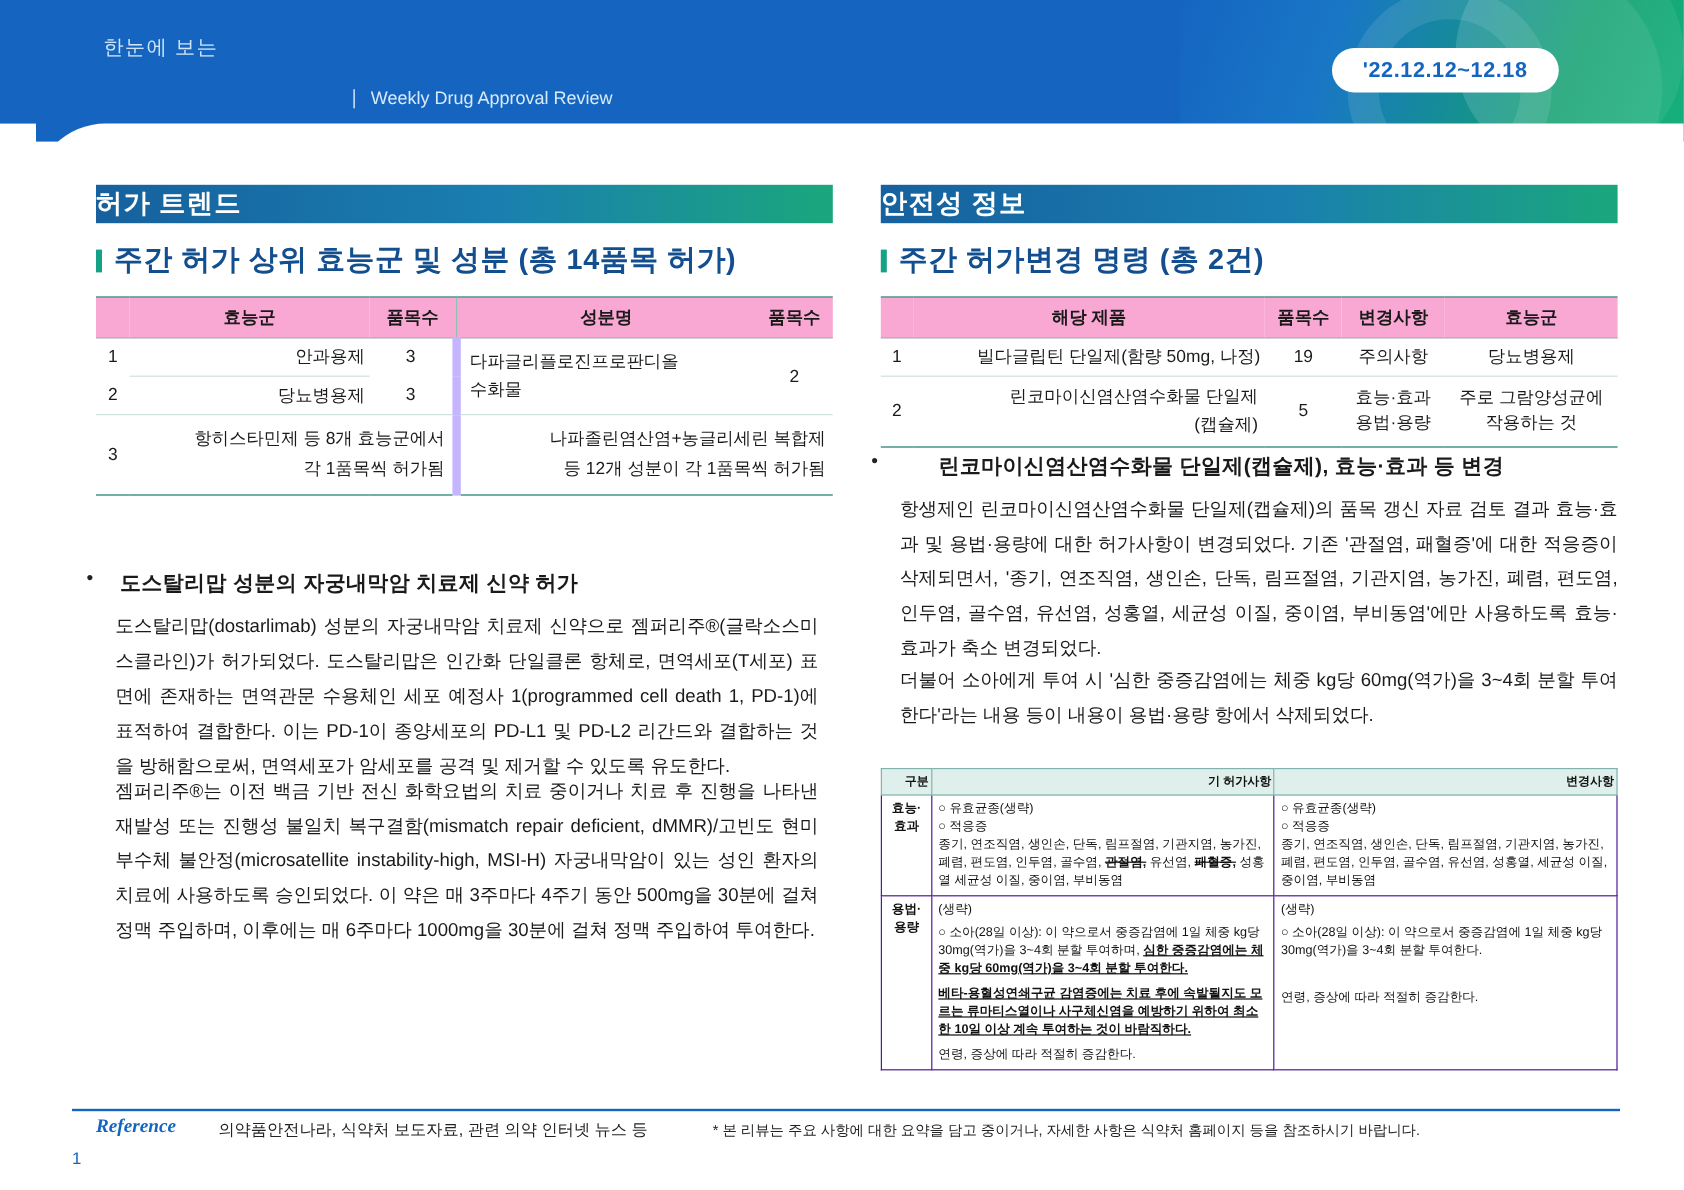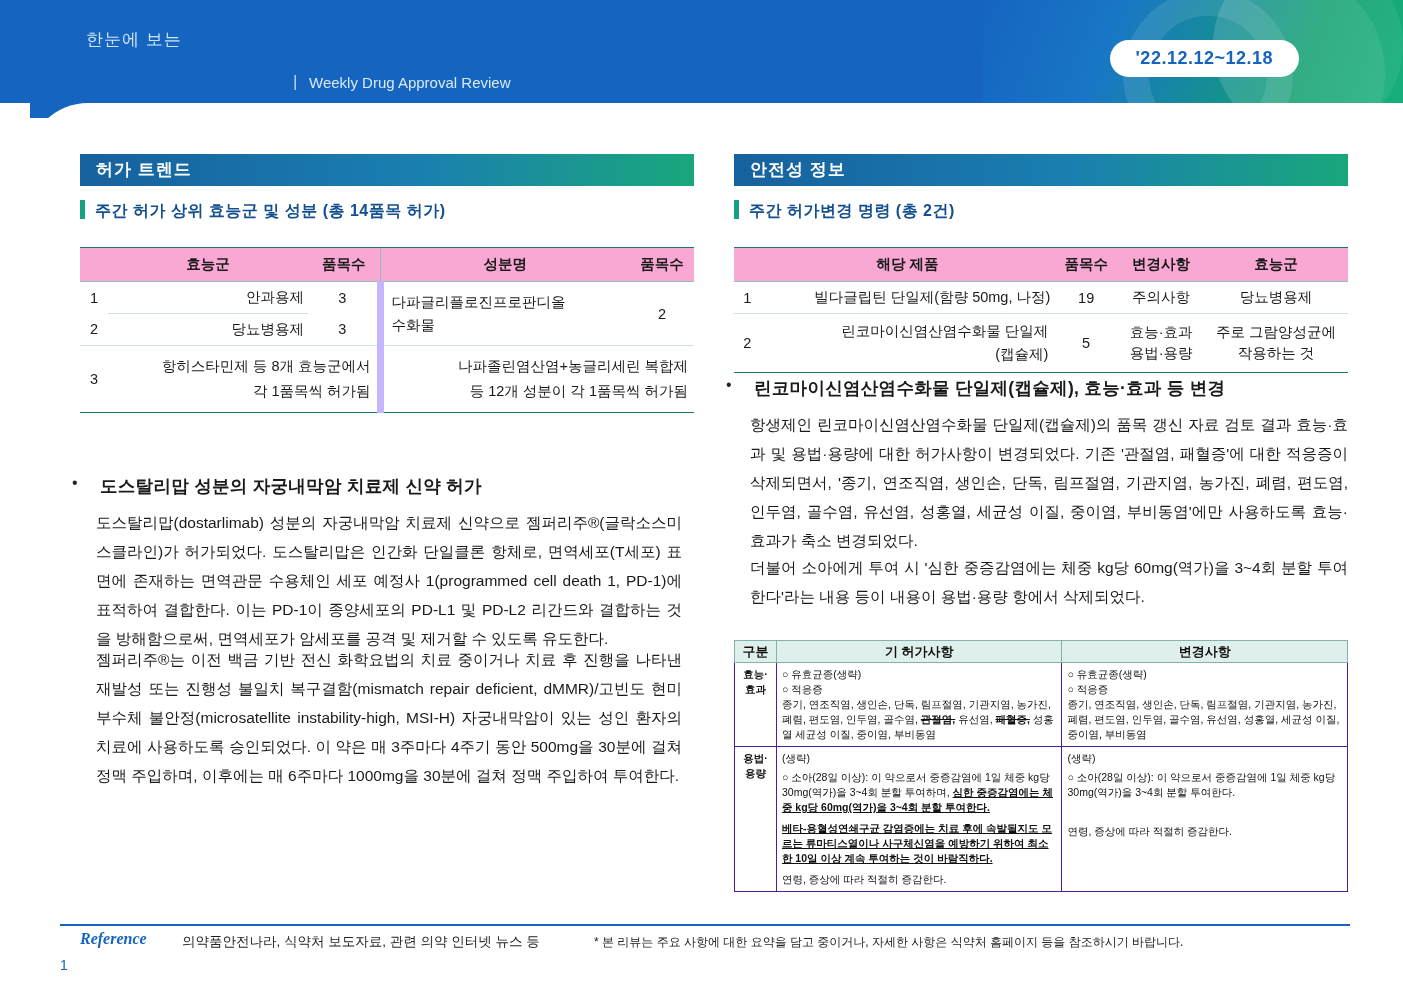--- a/index.html
+++ b/index.html
@@ -59,28 +59,28 @@
   
   .body-panel {
     position:absolute; left:28px; top:103px; width:1375px; height:826px;
     background:#ffffff;
     border-top-left-radius:60px;
   }
 
   
   .sec-head {
     position:absolute; height:32px; line-height:32px;
-    color:#ffffff; font-size:17px; font-weight:bold;
-    padding-left:16px; letter-spacing:1px;
+    color:#ffffff; font-size:22px; font-weight:bold;
+    letter-spacing:1px;font-family:Liberation Serif, serif;
   }
   #sec-left  { left:80px; top:154px; width:614px; background: linear-gradient(90deg,#16619e 0%, #1a7fb0 55%, #1aa77c 100%); }
   #sec-right { left:734px; top:154px; width:614px; background: linear-gradient(90deg,#16619e 0%, #1a7fb0 55%, #1aa77c 100%); }
 
   .sub-head {
-    position:absolute; font-size:16px; font-weight:bold; color:#134f8f;
+    position:absolute; font-size:24px; font-weight:bold; color:#134f8f;
     letter-spacing:0.5px;
   }
   .sub-head .tick {
     display:inline-block; width:5px; height:19px; background:#16a085;
     vertical-align:-3px; margin-right:10px;
   }
   #sub-left  { left:80px; top:200px; }
   #sub-right { left:734px; top:200px; }
 
   
@@ -118,21 +118,21 @@
     text-align:justify; text-justify:inter-word;
   }
 
   
   #cmp {
     position:absolute; left:734px; top:640px; width:614px;
     font-size:10.5px; color:#111; line-height:15px;
   }
   #cmp th {
     background:#dff0ec; border:1px solid #7fb3ab; font-weight:bold;
-    padding:3px 2px; text-align:center; font-size:13px;
+    padding:3px 2px; text-align:right; font-size:10px;
   }
   #cmp td {
     border:1px solid #4c1d95; padding:4px 5px; vertical-align:top;
   }
   #cmp td.rowlab { text-align:center; width:42px; background:#ffffff; font-weight:bold; }
   .s { text-decoration: line-through; font-weight:bold; }
   .mark { font-weight:bold; text-decoration:underline; }
 
   
   .foot-line {
@@ -264,21 +264,21 @@
       </td>
       <td style="line-height:21px;">
         <span style="white-space:pre-line;">주로 그람양성균에
 작용하는 것</span>
       </td>
     </tr>
   </tbody>
 </table>
 
 <div class="bullet-dot" style="left:726px; top:376px;">•</div>
-<div class="bullet-title" style="left:754px; top:376px;text-align:right;">린코마이신염산염수화물 단일제(캡슐제), 효능·효과 등 변경</div>
+<div class="bullet-title" style="left:782px; top:376px;text-align:right;">린코마이신염산염수화물 단일제(캡슐제), 효능·효과 등 변경</div>
 
 <div class="para" style="left:750px; top:410px; width:598px;">
   <span>항생제인 린코마이신염산염수화물 단일제(캡슐제)의 품목 갱신 자료 검토 결과 효능·효과 및 용법·용량에 대한 허가사항이 변경되었다. 기존 '관절염, 패혈증'에 대한 적응증이 삭제되면서, '종기, 연조직염, 생인손, 단독, 림프절염, 기관지염, 농가진, 폐렴, 편도염, 인두염, 골수염, 유선염, 성홍열, 세균성 이질, 중이염, 부비동염'에만 사용하도록 효능·효과가 축소 변경되었다.</span>
 </div>
 
 <div class="para" style="left:750px; top:553px; width:598px;">
   <span>더불어 소아에게 투여 시 '심한 중증감염에는 체중 kg당 60mg(역가)을 3~4회 분할 투여한다'라는 내용 등이 내용이 용법·용량 항에서 삭제되었다.</span>
 </div>
 
 <table id="cmp">

